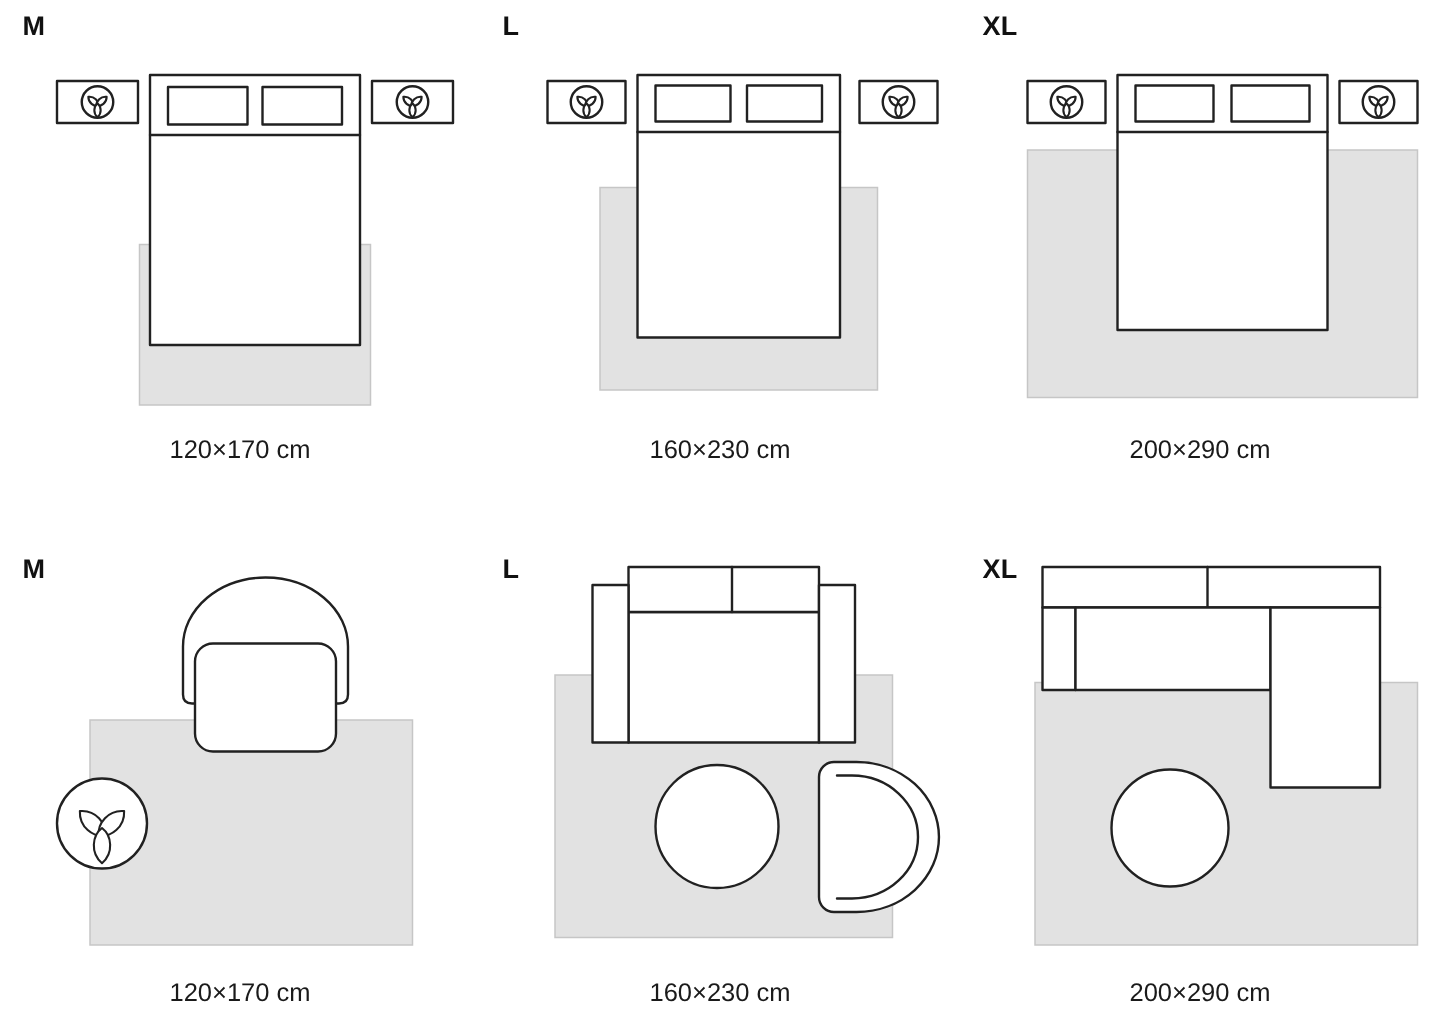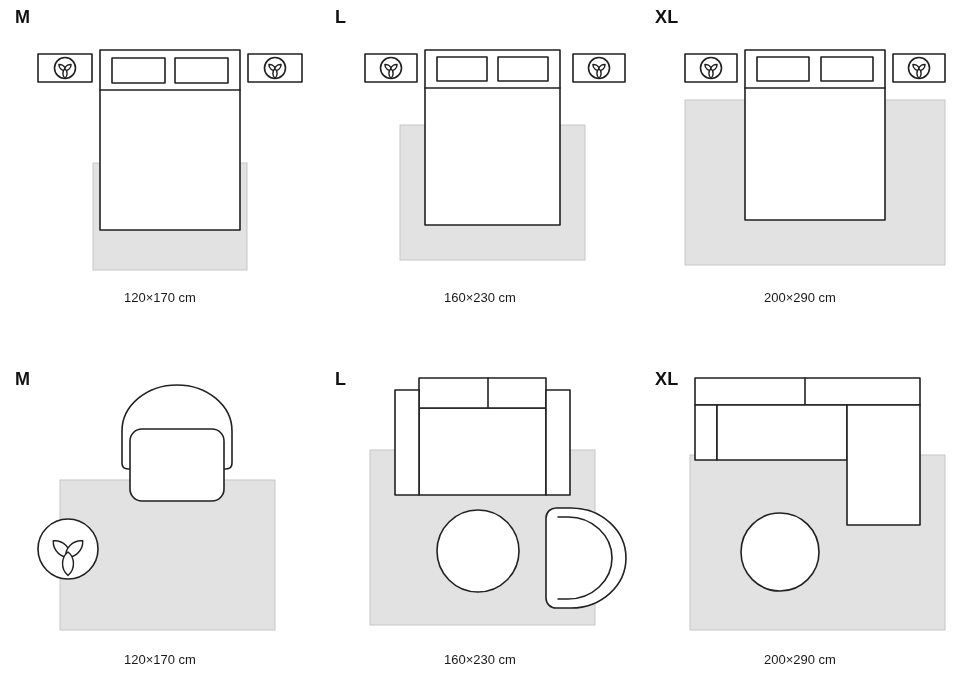--- a/index.html
+++ b/index.html
@@ -2,21 +2,21 @@
 <html style="--rug: #e2e2e2; --outline: #212121; --background: #ffffff;"><head>
 <meta charset="utf-8">
 <style>
   html,body{margin:0;padding:0;background:#fff;}
   body{font-family:"Liberation Sans",sans-serif;color:#111;}
   .board{width:960px;height:690px;display:grid;grid-template-columns:repeat(3,320px);grid-template-rows:repeat(2,345px);background:#fff;}
   .cell{position:relative;overflow:hidden;}
   .cell svg{position:absolute;left:0;top:0;width:320px;height:345px;}
   .size-label{position:absolute;left:15px;top:7px;font-weight:700;font-size:18px;letter-spacing:.2px;}
   .row2 .size-label{top:24px;}
-  .caption{position:absolute;left:0;width:100%;text-align:center;font-size:13px;color:#1a1a1a;}
+  .caption{position:absolute;left:0;width:100%;text-align:center;font-size:17px;color:#1a1a1a;}
   .row1 .caption{top:290px;}
   .row2 .caption{top:307px;}
   
   .rug{fill:var(--rug,#e2e2e2);stroke:#c6c6c6;stroke-width:1;}
   .furn{fill:#fff;stroke:var(--outline,#212121);stroke-width:1.6;stroke-linejoin:round;}
   .ln{fill:none;stroke:var(--outline,#212121);stroke-width:1.6;stroke-linecap:round;}
   .leaf{fill:#fff;stroke:var(--outline,#212121);stroke-width:1.4;stroke-linejoin:round;}
 </style>
 </head>
 <body>

